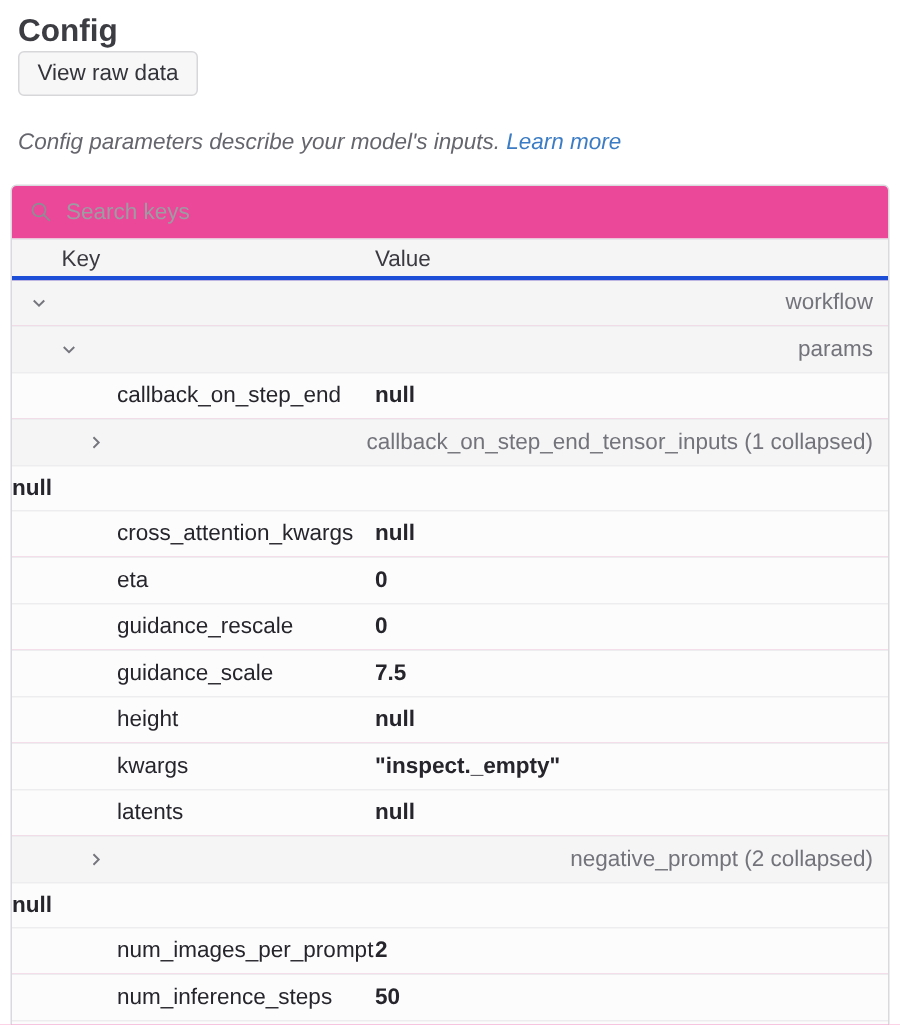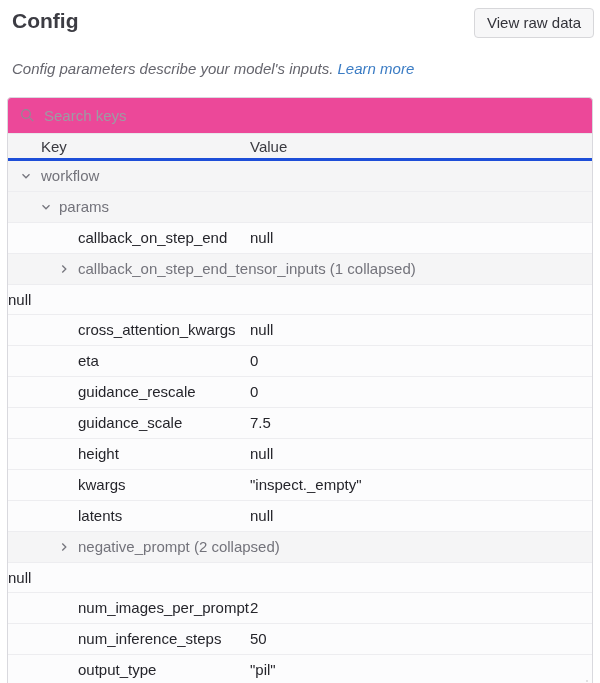--- a/index.html
+++ b/index.html
@@ -1,20 +1,20 @@
 <!DOCTYPE html>
 <html><head>
 <meta charset="utf-8">
 <style>
   * { margin: 0; padding: 0; box-sizing: border-box; }
   html, body { width: 600px; height: 683px; overflow: hidden; background: #ffffff;
     font-family: "Liberation Sans", sans-serif; color: #25252b; }
 
   .topbar { display: flex; justify-content: space-between; align-items: flex-start;
-    margin: 8px 6px 0 12px; }
+    margin: 8px 6px 0 12px; flex-direction: column; }
   .page-title { font-size: 21px; font-weight: 600; color: #3c3c43; line-height: 26px; }
   .raw-btn { font-family: "Liberation Sans", sans-serif; font-size: 15px; color: #33333a;
     background: #f7f7f8; border: 1px solid #d7d7da; border-radius: 4px;
     padding: 5px 12px; line-height: 18px; cursor: pointer; }
 
   .desc { margin: 22px 12px 0 12px; font-size: 15px; font-style: italic;
     color: #65656d; line-height: 18px; }
   .desc a { color: #3b7cc4; text-decoration: none; font-style: italic; cursor: pointer; }
 
   .panel { margin: 19px 7px 0 7px; border: 1px solid #d9d9de; border-radius: 4px;
@@ -26,38 +26,38 @@
     font-family: "Liberation Sans", sans-serif; font-size: 15px; color: #33333a; }
   .searchbar input::placeholder { color: #9c9ca3; }
 
   .thead { height: 28px; background: #f5f5f6; border-top: 1px solid #e7e7eb;
     border-bottom: 3px solid #1d4ed8; display: flex; align-items: center;
     font-size: 15px; color: #3a3a40; }
   .thead .col-key { width: 242px; padding-left: 33px; }
   .thead .col-value { flex: 1; }
 
   .row { position: relative; display: flex; align-items: center; min-height: 30px;
-    border-top: 1px solid #ededf0; font-size: 15px; }
+    border-top: 1px solid #ededf0; font-size: 15px; justify-content: flex-end; }
   .row:first-child { border-top: none; }
   .row.group { background: #f5f5f6; color: #73737b; cursor: pointer; }
   .row.leaf { background: #fcfcfd; color: #25252b; }
 
   .chevron { position: absolute; top: 50%; transform: translateY(-50%);
     width: 12px; height: 12px; display: inline-flex; cursor: pointer; }
   .lvl0 .chevron { left: 12px; }
   .lvl1 .chevron { left: 32px; }
   .lvl2 .chevron { left: 50px; }
 
   .key { padding: 4px 0; line-height: 22px; }
   .lvl0 .key { padding-left: 33px; }
   .lvl1 .key { padding-left: 51px; }
   .lvl2 .key { padding-left: 70px; }
   .leaf .key { width: 242px; word-break: break-all; }
   .group .key { padding-right: 10px; }
-  .value { flex: 1; line-height: 22px; }
+  .value { flex: 1; line-height: 22px; font-weight: bold; }
 
   .grip { position: absolute; right: 3px; bottom: 1px; opacity: 0.4; }
 </style>
 </head>
 <body>
 
 <div class="topbar">
   <div class="page-title">Config</div>
   <button class="raw-btn">View raw data</button>
 </div>

